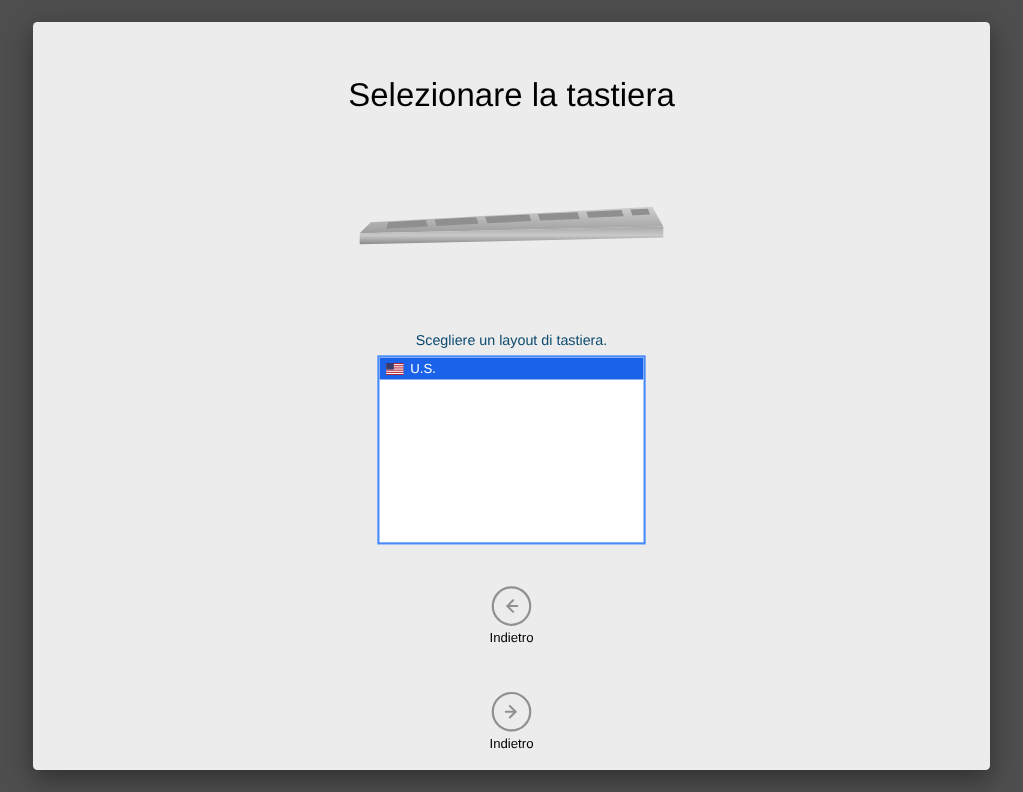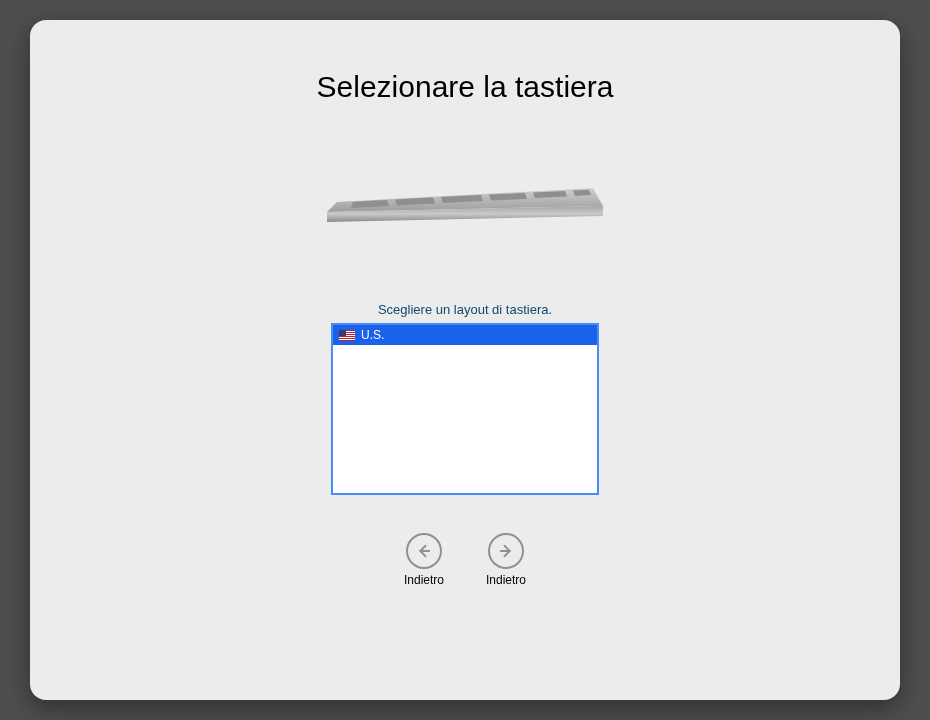--- a/index.html
+++ b/index.html
@@ -6,21 +6,21 @@
     body {
       width: 930px; height: 720px;
       background: #4e4e4e;
       display: flex; align-items: center; justify-content: center;
       font-family: -apple-system, "Helvetica Neue", Helvetica, Arial, sans-serif;
       overflow: hidden;
     }
     .panel {
       width: 870px; height: 680px;
       background: #ececec;
-      border-radius: 16px;
+      border-radius: 4px;
       box-shadow: 0 8px 24px rgba(0,0,0,0.4);
       display: flex; flex-direction: column; align-items: center;
       position: relative;
     }
     .title {
       margin-top: 50px;
       font-size: 30px;
       font-weight: 400;
       color: #000;
       text-align: center;
@@ -33,21 +33,21 @@
     .keyboard-illustration svg { width: 280px; height: 38px; display:block; }
 
     .instruction {
       margin-top: 78px;
       font-size: 13px;
       color: #0c4a6e;
       text-align: center;
     }
     .listbox {
       margin-top: 6px;
-      width: 268px; height: 172px;
+      width: 244px; height: 172px;
       background: #fff;
       border: 2px solid #4a8cf7;
       overflow: hidden;
     }
     .list-item {
       display: flex; align-items: center;
       height: 20px;
       padding: 0 6px;
       font-size: 12px;
       color: #000;
@@ -67,20 +67,21 @@
       width: 268px;
       margin-top: 6px;
       font-size: 14px;
       color: #000;
       text-align: left;
     }
     .buttons {
       margin-top: 38px;
       display: flex; gap: 42px;
       align-items: flex-start;
+      flex-direction: column;
     }
     .nav-btn {
       display: flex; flex-direction: column; align-items: center;
       gap: 4px; cursor: pointer;
       background: none; border: none; padding: 0;
       font-family: inherit;
     }
     .nav-circle {
       width: 36px; height: 36px;
       border-radius: 50%;

